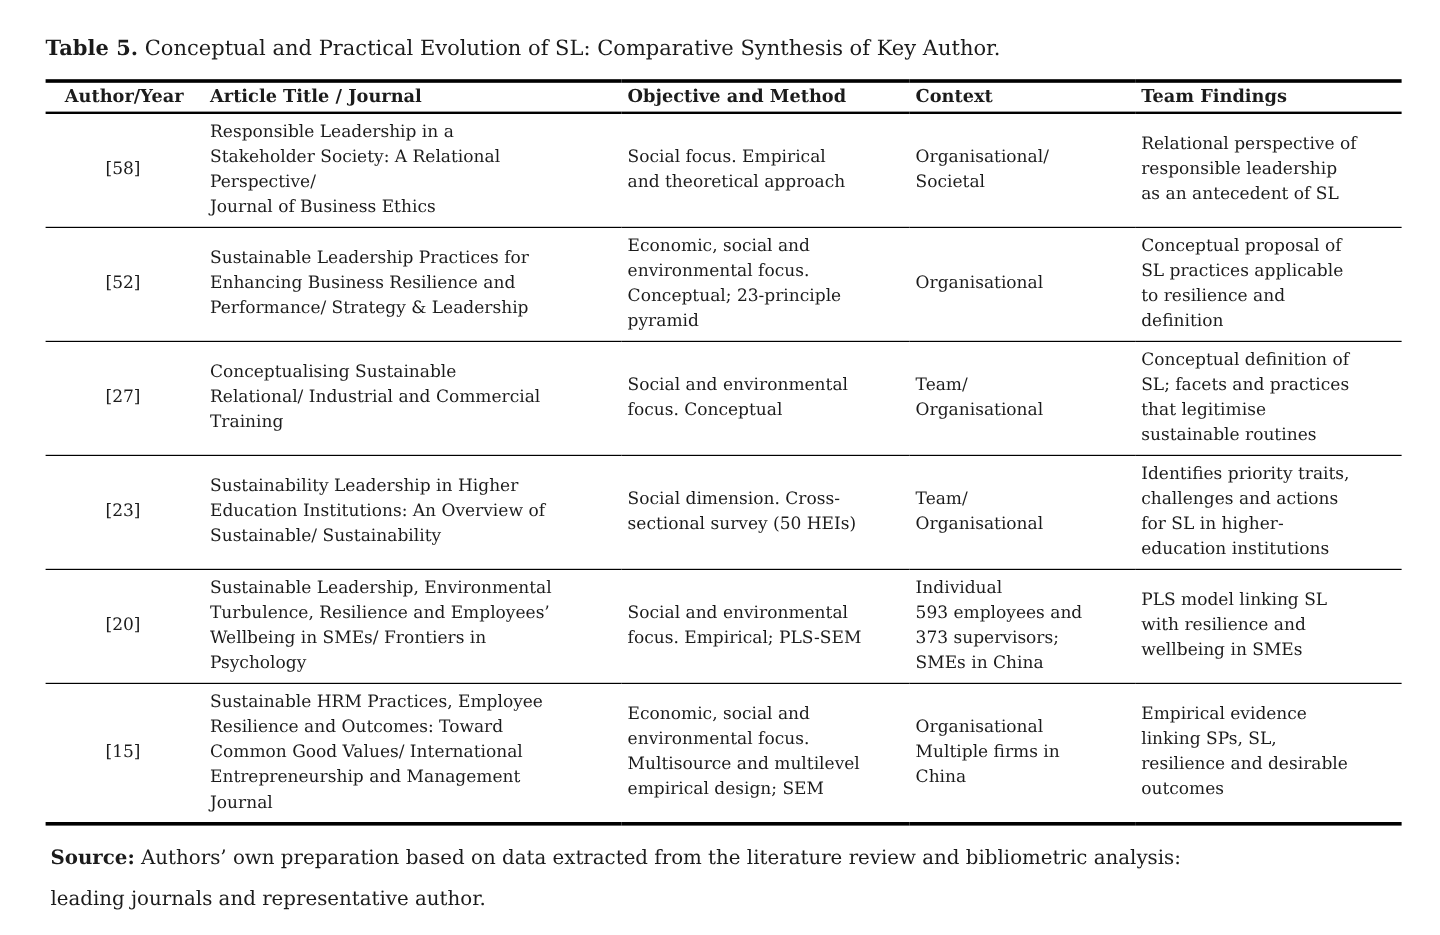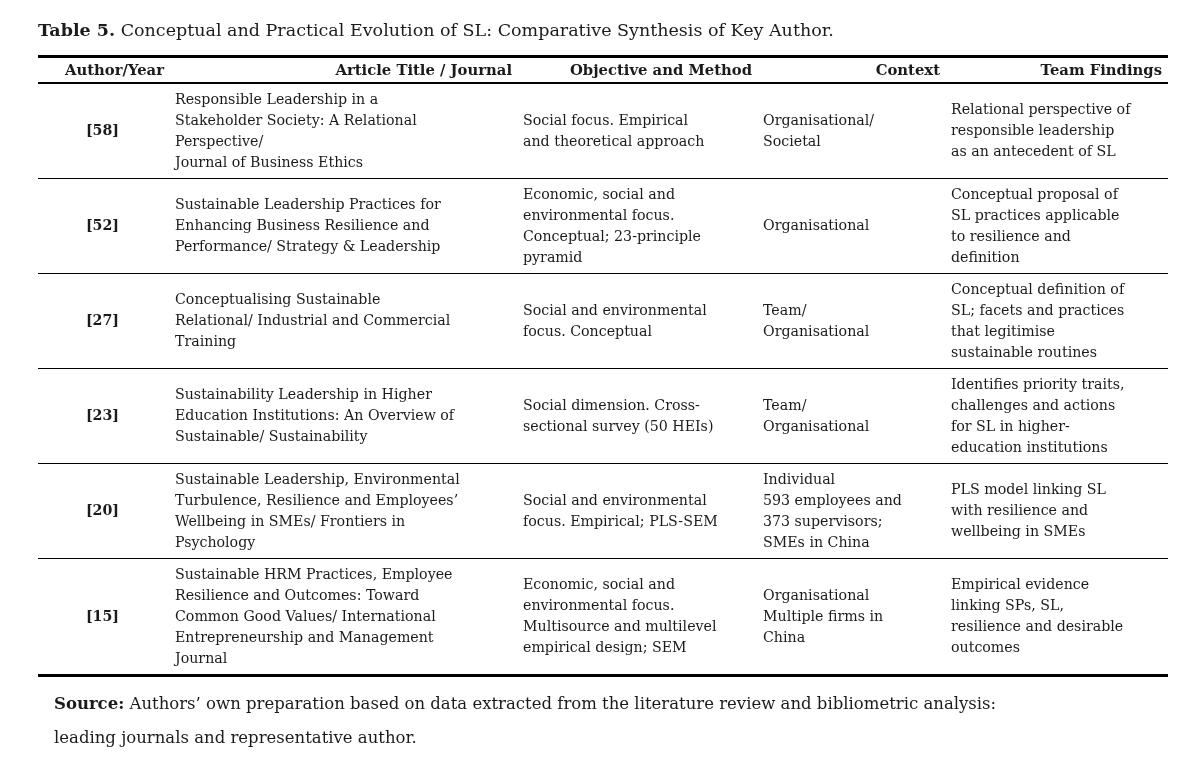--- a/index.html
+++ b/index.html
@@ -8,21 +8,21 @@
     background: #ffffff;
     color: #1b1b1b;
     font-family: "DejaVu Serif", "Liberation Serif", serif;
   }
   .page {
     position: relative;
     width: 1200px;
     height: 779px;
     background: #ffffff;
     box-sizing: border-box;
-    padding: 20px 32px 0 38px;
+    padding: 31px 32px 0 38px;
     overflow: hidden;
   }
   .table-title {
     font-size: 17.5px;
     line-height: 1.25;
     margin: 0 0 13px 0;
     color: #1b1b1b;
   }
   .table-title .bold-label { font-weight: bold; }
 
@@ -38,49 +38,48 @@
   }
   table.paper-table tbody tr {
     border-top: 1.5px solid #000;
   }
   table.paper-table tbody tr:first-child {
     border-top: none;
   }
   table.paper-table th {
     font-size: 14.8px;
     font-weight: bold;
-    text-align: right;
+    text-align: left;
     padding: 3px 6px 4px 5px;
     white-space: nowrap;
     overflow: hidden;
   }
-  table.paper-table th.center { text-align: right; }
+  table.paper-table th.center { text-align: center; }
   table.paper-table td {
     font-size: 14.2px;
     line-height: 21px;
     vertical-align: middle;
     padding: 5px 8px 5px 5px;
     white-space: pre-line;
     overflow: hidden;
   }
   table.paper-table td.center {
     text-align: center;
     white-space: normal;
-    font-weight: bold;
   }
   .col-author   { width: 132px; }
   .col-title    { width: 348px; }
   .col-method   { width: 240px; }
   .col-context  { width: 188px; }
   .col-findings { width: 222px; }
 
   .source-note {
     font-size: 16.5px;
     line-height: 34px;
-    margin: 10px 0 0 16px;
+    margin: 10px 0 0 4px;
     white-space: pre-line;
     color: #1b1b1b;
   }
   .source-note .bold-label { font-weight: bold; }
 </style>
 </head>
 <body>
 
 <div class="page">
 

